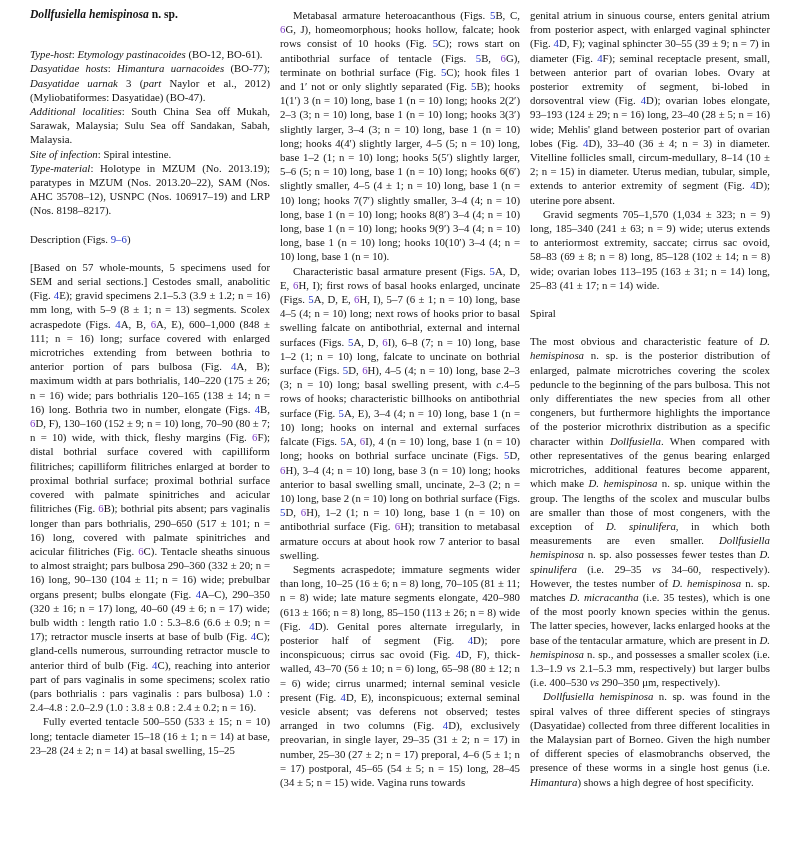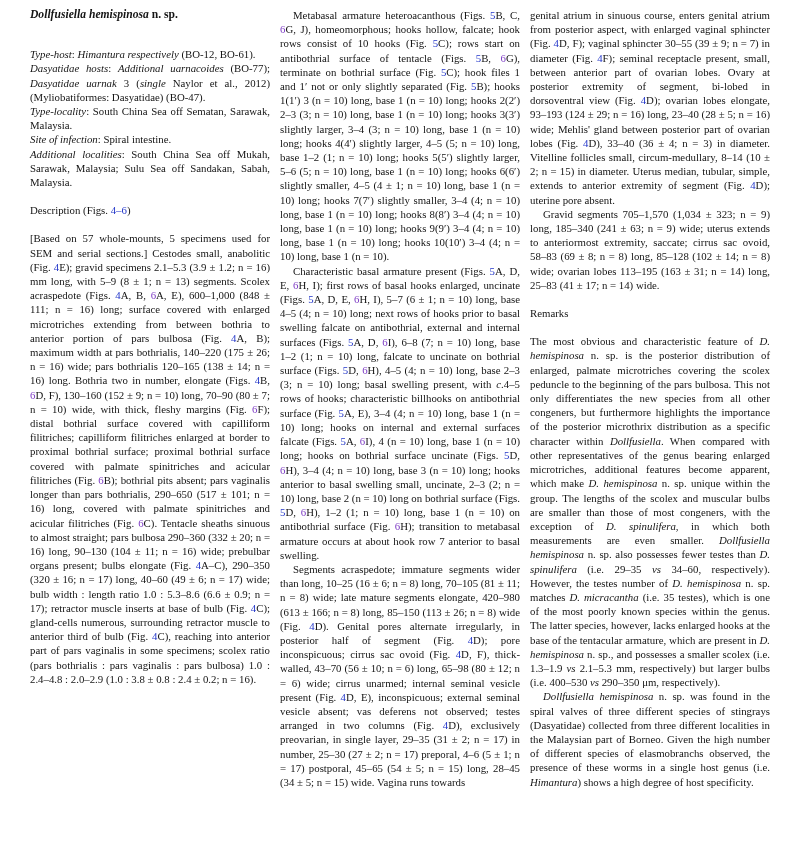--- a/index.html
+++ b/index.html
@@ -31,34 +31,35 @@
   .fig.p{color:#7d3bc4;}
   i{}
 </style>
 </head>
 <body>
 
 <div class="page">
   <div class="cols">
     <div class="col">
         <div class="blk title flush"><span class="sp">Dollfusiella hemispinosa</span> n.&nbsp;sp.</div>
-        <div class="blk flush"><i>Type-host</i>: <i>Himantura respectively</i> (BO-12, BO-61).</div>
-        <div class="blk flush"><i>Dasyatidae hosts</i>: <i>Additional uarnacoides</i> (BO-77); <i>Dasyatidae uarnak</i> 3 (<i>single</i> Naylor et al., 2012) (Myliobatiformes: Dasyatidae) (BO-47).</div>
-        <div class="blk flush"><i>Type-locality</i>: South China Sea off Sematan, Sarawak, Malaysia.</div>
+        <div class="blk flush"><i>Type-host</i>: <i>Etymology pastinacoides</i> (BO-12, BO-61).</div>
+        <div class="blk flush"><i>Dasyatidae hosts</i>: <i>Himantura uarnacoides</i> (BO-77); <i>Dasyatidae uarnak</i> 3 (<i>part</i> Naylor et al., 2012) (Myliobatiformes: Dasyatidae) (BO-47).</div>
+        <div class="blk flush"><i>Additional localities</i>: South China Sea off Mukah, Sarawak, Malaysia; Sulu Sea off Sandakan, Sabah, Malaysia.</div>
         <div class="blk flush"><i>Site of infection</i>: Spiral intestine.</div>
-        <div class="blk flush"><i>Additional localities</i>: South China Sea off Mukah, Sarawak, Malaysia; Sulu Sea off Sandakan, Sabah, Malaysia.</div>
-        <div class="blk heading">Description (Figs. <span class="fig">4–6</span>)</div>
+        <div class="blk flush"><i>Type-material</i>: Holotype in MZUM (No. 2013.19); paratypes in MZUM (Nos. 2013.20–22), SAM (Nos. AHC 35708–12), USNPC (Nos. 106917–19) and LRP (Nos. 8198–8217).</div>
+        <div class="blk heading">Description (Figs. <span class="fig">9–6</span>)</div>
         <div class="blk flush">[Based on 57 whole-mounts, 5 specimens used for SEM and serial sections.] Cestodes small, anabolitic (Fig. <span class="fig">4</span>E); gravid specimens 2.1–5.3 (3.9 ± 1.2; n = 16) mm long, with 5–9 (8 ± 1; n = 13) segments. Scolex acraspedote (Figs. <span class="fig">4</span>A, B, <span class="fig p">6</span>A, E), 600–1,000 (848 ± 111; n = 16) long; surface covered with enlarged microtriches extending from between bothria to anterior portion of pars bulbosa (Fig. <span class="fig">4</span>A, B); maximum width at pars bothrialis, 140–220 (175 ± 26; n = 16) wide; pars bothrialis 120–165 (138 ± 14; n = 16) long. Bothria two in number, elongate (Figs. <span class="fig">4</span>B, <span class="fig p">6</span>D, F), 130–160 (152 ± 9; n = 10) long, 70–90 (80 ± 7; n = 10) wide, with thick, fleshy margins (Fig. <span class="fig p">6</span>F); distal bothrial surface covered with capilliform filitriches; capilliform filitriches enlarged at border to proximal bothrial surface; proximal bothrial surface covered with palmate spinitriches and acicular filitriches (Fig. <span class="fig p">6</span>B); bothrial pits absent; pars vaginalis longer than pars bothrialis, 290–650 (517 ± 101; n = 16) long, covered with palmate spinitriches and acicular filitriches (Fig. <span class="fig p">6</span>C). Tentacle sheaths sinuous to almost straight; pars bulbosa 290–360 (332 ± 20; n = 16) long, 90–130 (104 ± 11; n = 16) wide; prebulbar organs present; bulbs elongate (Fig. <span class="fig">4</span>A–C), 290–350 (320 ± 16; n = 17) long, 40–60 (49 ± 6; n = 17) wide; bulb width : length ratio 1.0 : 5.3–8.6 (6.6 ± 0.9; n = 17); retractor muscle inserts at base of bulb (Fig. <span class="fig">4</span>C); gland-cells numerous, surrounding retractor muscle to anterior third of bulb (Fig. <span class="fig">4</span>C), reaching into anterior part of pars vaginalis in some specimens; scolex ratio (pars bothrialis : pars vaginalis : pars bulbosa) 1.0 : 2.4–4.8 : 2.0–2.9 (1.0 : 3.8 ± 0.8 : 2.4 ± 0.2; n = 16).</div>
+        <div class="blk para">Fully everted tentacle 500–550 (533 ± 15; n = 10) long; tentacle diameter 15–18 (16 ± 1; n = 14) at base, 23–28 (24 ± 2; n = 14) at basal swelling, 15–25</div>
       </div>
     <div class="col">
         <div class="blk para">Metabasal armature heteroacanthous (Figs. <span class="fig">5</span>B, C, <span class="fig p">6</span>G, J), homeomorphous; hooks hollow, falcate; hook rows consist of 10 hooks (Fig. <span class="fig">5</span>C); rows start on antibothrial surface of tentacle (Figs. <span class="fig">5</span>B, <span class="fig p">6</span>G), terminate on bothrial surface (Fig. <span class="fig">5</span>C); hook files 1 and 1′ not or only slightly separated (Fig. <span class="fig">5</span>B); hooks 1(1′) 3 (n = 10) long, base 1 (n = 10) long; hooks 2(2′) 2–3 (3; n = 10) long, base 1 (n = 10) long; hooks 3(3′) slightly larger, 3–4 (3; n = 10) long, base 1 (n = 10) long; hooks 4(4′) slightly larger, 4–5 (5; n = 10) long, base 1–2 (1; n = 10) long; hooks 5(5′) slightly larger, 5–6 (5; n = 10) long, base 1 (n = 10) long; hooks 6(6′) slightly smaller, 4–5 (4 ± 1; n = 10) long, base 1 (n = 10) long; hooks 7(7′) slightly smaller, 3–4 (4; n = 10) long, base 1 (n = 10) long; hooks 8(8′) 3–4 (4; n = 10) long, base 1 (n = 10) long; hooks 9(9′) 3–4 (4; n = 10) long, base 1 (n = 10) long; hooks 10(10′) 3–4 (4; n = 10) long, base 1 (n = 10).</div>
         <div class="blk para">Characteristic basal armature present (Figs. <span class="fig">5</span>A, D, E, <span class="fig p">6</span>H, I); first rows of basal hooks enlarged, uncinate (Figs. <span class="fig">5</span>A, D, E, <span class="fig p">6</span>H, I), 5–7 (6 ± 1; n = 10) long, base 4–5 (4; n = 10) long; next rows of hooks prior to basal swelling falcate on antibothrial, external and internal surfaces (Figs. <span class="fig">5</span>A, D, <span class="fig p">6</span>I), 6–8 (7; n = 10) long, base 1–2 (1; n = 10) long, falcate to uncinate on bothrial surface (Figs. <span class="fig">5</span>D, <span class="fig p">6</span>H), 4–5 (4; n = 10) long, base 2–3 (3; n = 10) long; basal swelling present, with <i>c</i>.4–5 rows of hooks; characteristic billhooks on antibothrial surface (Fig. <span class="fig">5</span>A, E), 3–4 (4; n = 10) long, base 1 (n = 10) long; hooks on internal and external surfaces falcate (Figs. <span class="fig">5</span>A, <span class="fig p">6</span>I), 4 (n = 10) long, base 1 (n = 10) long; hooks on bothrial surface uncinate (Figs. <span class="fig">5</span>D, <span class="fig p">6</span>H), 3–4 (4; n = 10) long, base 3 (n = 10) long; hooks anterior to basal swelling small, uncinate, 2–3 (2; n = 10) long, base 2 (n = 10) long on bothrial surface (Figs. <span class="fig">5</span>D, <span class="fig p">6</span>H), 1–2 (1; n = 10) long, base 1 (n = 10) on antibothrial surface (Fig. <span class="fig p">6</span>H); transition to metabasal armature occurs at about hook row 7 anterior to basal swelling.</div>
         <div class="blk para">Segments acraspedote; immature segments wider than long, 10–25 (16 ± 6; n = 8) long, 70–105 (81 ± 11; n = 8) wide; late mature segments elongate, 420–980 (613 ± 166; n = 8) long, 85–150 (113 ± 26; n = 8) wide (Fig. <span class="fig">4</span>D). Genital pores alternate irregularly, in posterior half of segment (Fig. <span class="fig">4</span>D); pore inconspicuous; cirrus sac ovoid (Fig. <span class="fig">4</span>D, F), thick-walled, 43–70 (56 ± 10; n = 6) long, 65–98 (80 ± 12; n = 6) wide; cirrus unarmed; internal seminal vesicle present (Fig. <span class="fig">4</span>D, E), inconspicuous; external seminal vesicle absent; vas deferens not observed; testes arranged in two columns (Fig. <span class="fig">4</span>D), exclusively preovarian, in single layer, 29–35 (31 ± 2; n = 17) in number, 25–30 (27 ± 2; n = 17) preporal, 4–6 (5 ± 1; n = 17) postporal, 45–65 (54 ± 5; n = 15) long, 28–45 (34 ± 5; n = 15) wide. Vagina runs towards</div>
       </div>
     <div class="col">
         <div class="blk flush">genital atrium in sinuous course, enters genital atrium from posterior aspect, with enlarged vaginal sphincter (Fig. <span class="fig">4</span>D, F); vaginal sphincter 30–55 (39 ± 9; n = 7) in diameter (Fig. <span class="fig">4</span>F); seminal receptacle present, small, between anterior part of ovarian lobes. Ovary at posterior extremity of segment, bi-lobed in dorsoventral view (Fig. <span class="fig">4</span>D); ovarian lobes elongate, 93–193 (124 ± 29; n = 16) long, 23–40 (28 ± 5; n = 16) wide; Mehlis' gland between posterior part of ovarian lobes (Fig. <span class="fig">4</span>D), 33–40 (36 ± 4; n = 3) in diameter. Vitelline follicles small, circum-medullary, 8–14 (10 ± 2; n = 15) in diameter. Uterus median, tubular, simple, extends to anterior extremity of segment (Fig. <span class="fig">4</span>D); uterine pore absent.</div>
         <div class="blk para">Gravid segments 705–1,570 (1,034 ± 323; n = 9) long, 185–340 (241 ± 63; n = 9) wide; uterus extends to anteriormost extremity, saccate; cirrus sac ovoid, 58–83 (69 ± 8; n = 8) long, 85–128 (102 ± 14; n = 8) wide; ovarian lobes 113–195 (163 ± 31; n = 14) long, 25–83 (41 ± 17; n = 14) wide.</div>
-        <div class="blk heading">Remarks</div>
+        <div class="blk heading">Spiral</div>
         <div class="blk flush">The most obvious and characteristic feature of <i>D. hemispinosa</i> n. sp. is the posterior distribution of enlarged, palmate microtriches covering the scolex peduncle to the beginning of the pars bulbosa. This not only differentiates the new species from all other congeners, but furthermore highlights the importance of the posterior microthrix distribution as a specific character within <i>Dollfusiella</i>. When compared with other representatives of the genus bearing enlarged microtriches, additional features become apparent, which make <i>D. hemispinosa</i> n. sp. unique within the group. The lengths of the scolex and muscular bulbs are smaller than those of most congeners, with the exception of <i>D. spinulifera</i>, in which both measurements are even smaller. <i>Dollfusiella hemispinosa</i> n. sp. also possesses fewer testes than <i>D. spinulifera</i> (i.e. 29–35 <i>vs</i> 34–60, respectively). However, the testes number of <i>D. hemispinosa</i> n. sp. matches <i>D. micracantha</i> (i.e. 35 testes), which is one of the most poorly known species within the genus. The latter species, however, lacks enlarged hooks at the base of the tentacular armature, which are present in <i>D. hemispinosa</i> n. sp., and possesses a smaller scolex (i.e. 1.3–1.9 <i>vs</i> 2.1–5.3 mm, respectively) but larger bulbs (i.e. 400–530 <i>vs</i> 290–350 μm, respectively).</div>
         <div class="blk para"><i>Dollfusiella hemispinosa</i> n. sp. was found in the spiral valves of three different species of stingrays (Dasyatidae) collected from three different localities in the Malaysian part of Borneo. Given the high number of different species of elasmobranchs observed, the presence of these worms in a single host genus (i.e. <i>Himantura</i>) shows a high degree of host specificity.</div>
       </div>
   </div>
 </div>
 
 </body></html>

